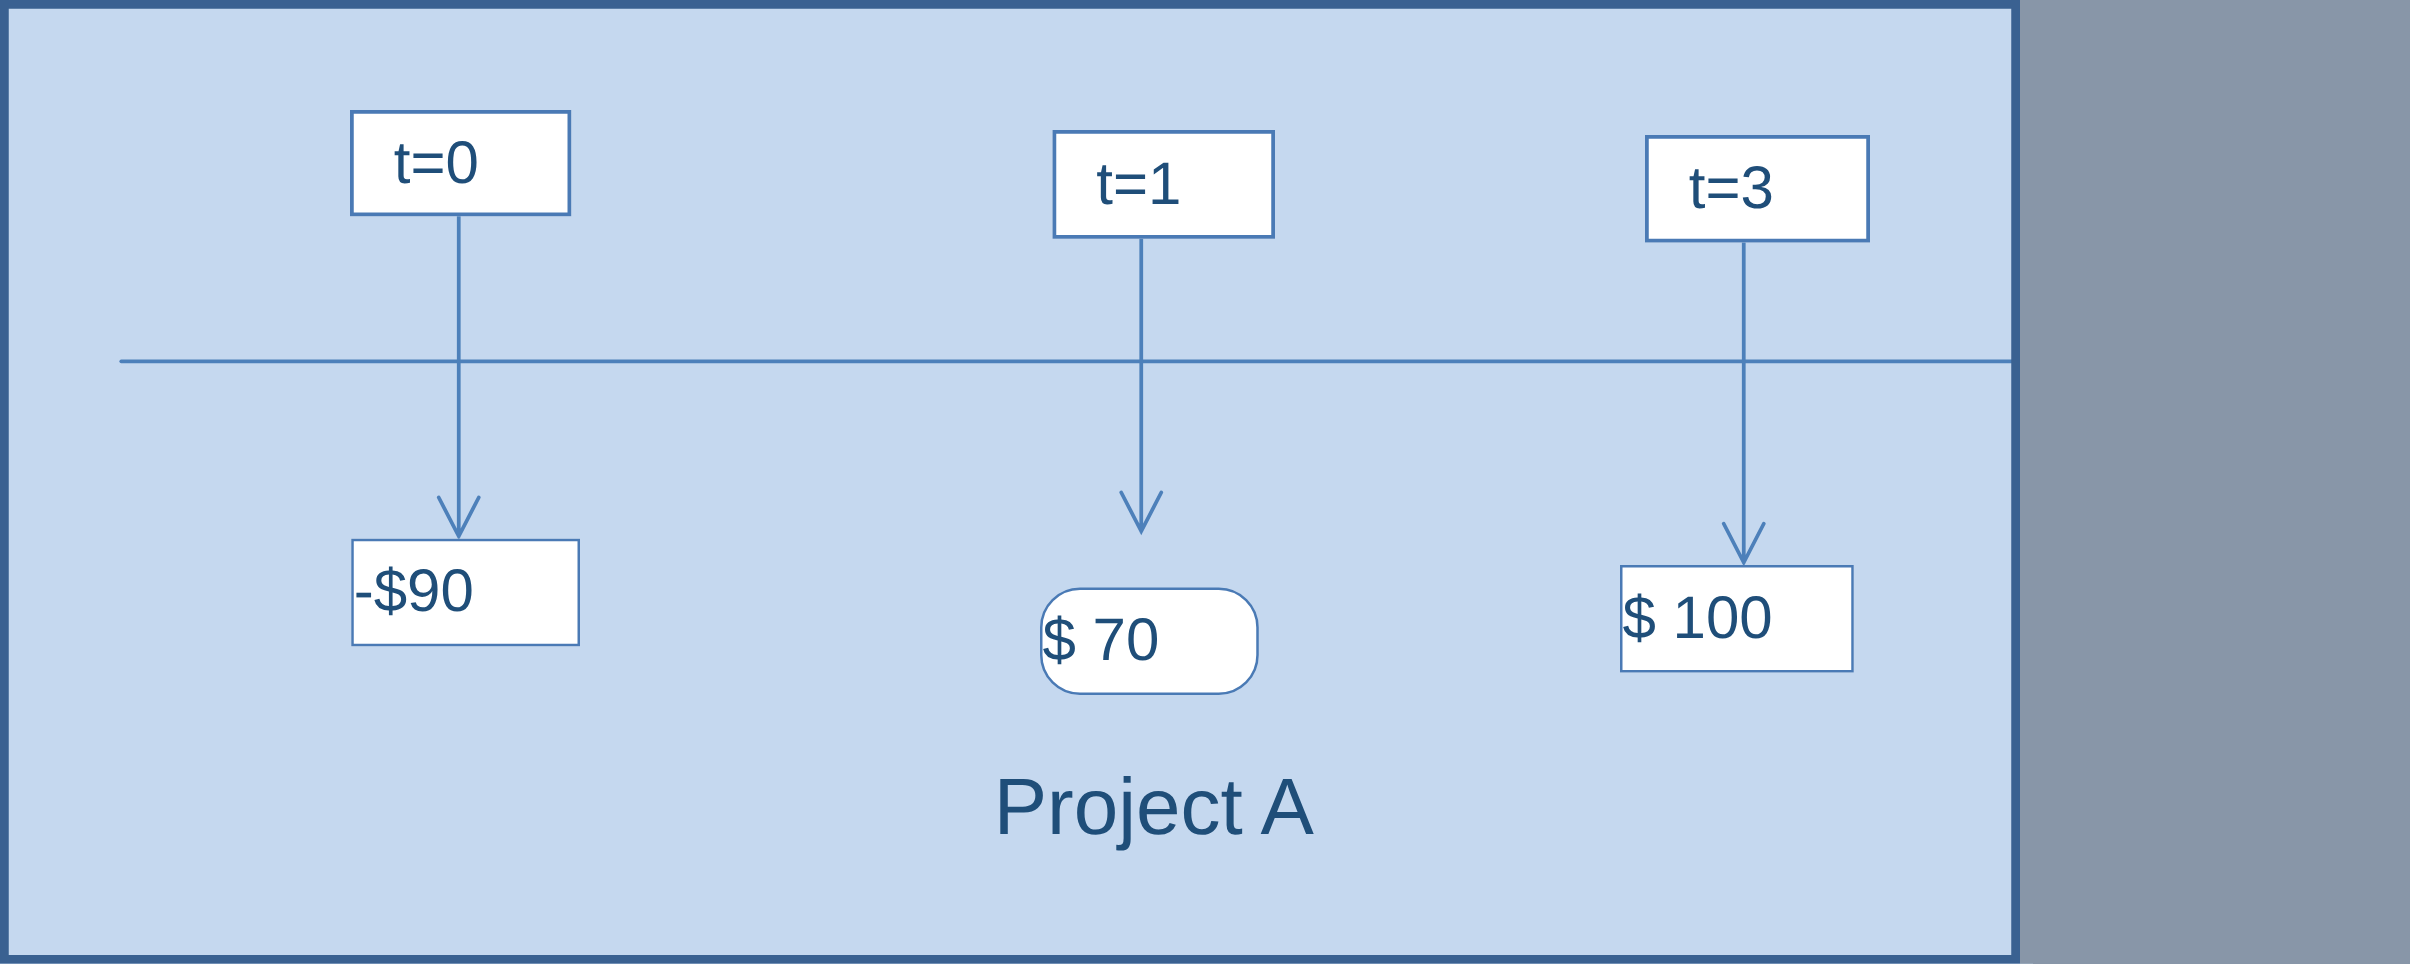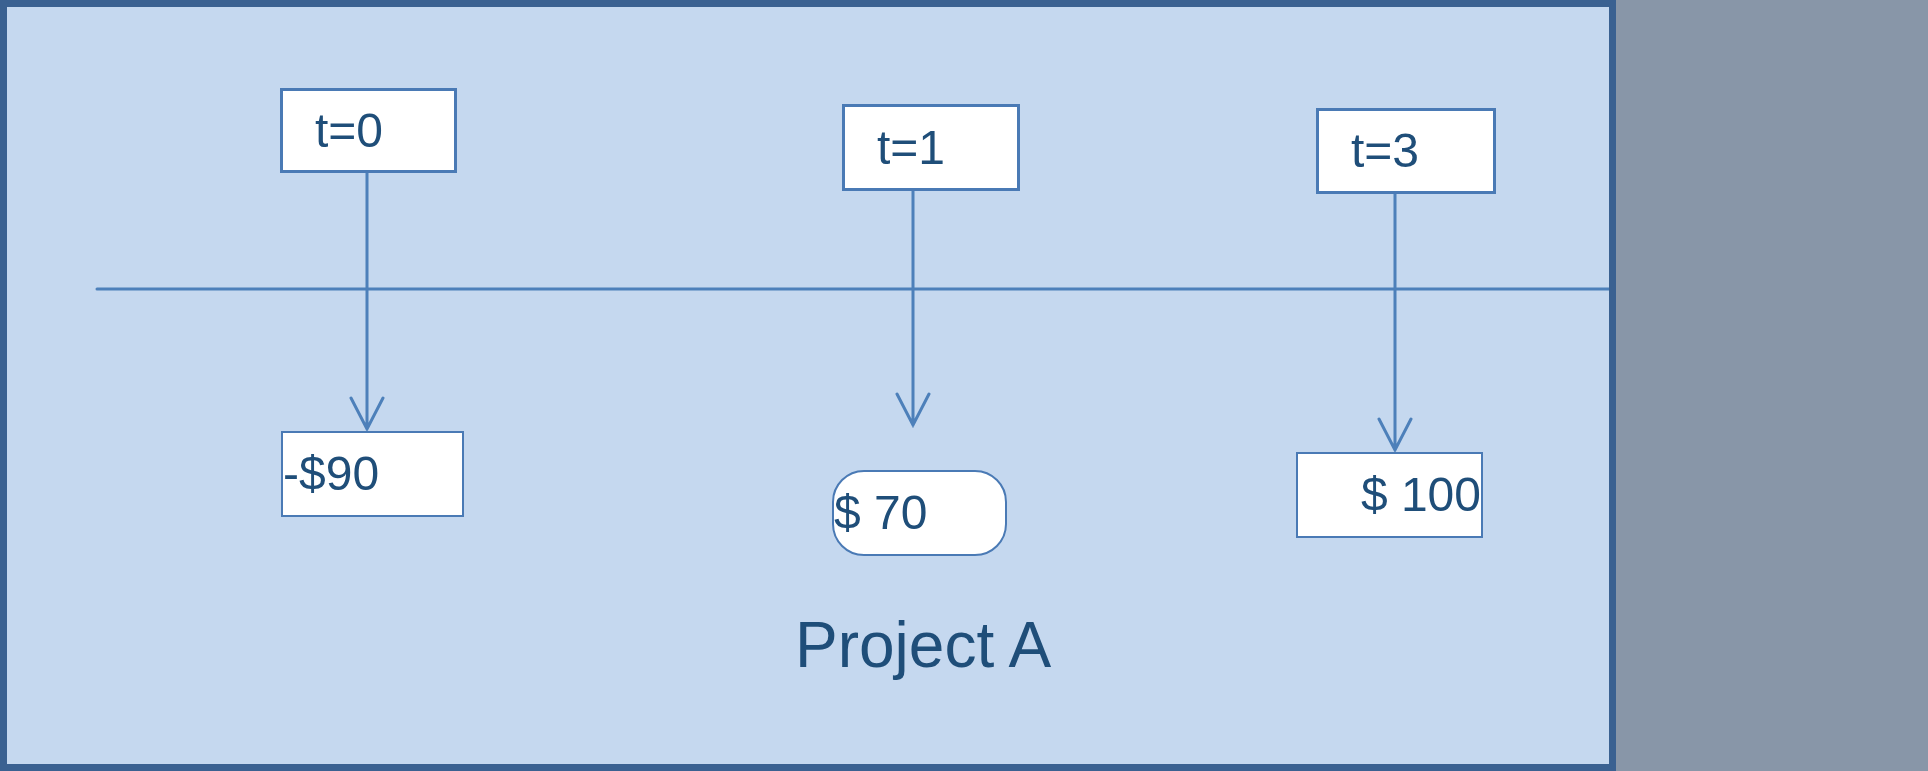--- a/index.html
+++ b/index.html
@@ -57,21 +57,21 @@
     padding-left:32px;
   }
   .value-box{
     border:2px solid var(--box-border);
   }
   .t0-label{left:280px;top:88px;width:177px;height:85px;}
   .t1-label{left:842px;top:104px;width:178px;height:87px;text-align:center;}
   .t2-label{left:1316px;top:108px;width:180px;height:86px;}
   .t0-value{left:281px;top:431px;width:183px;height:86px;}
   .t1-value{left:832px;top:470px;width:175px;height:86px;border-radius:32px;}
-  .t2-value{left:1296px;top:452px;width:187px;height:86px;justify-content:flex-end;}
+  .t2-value{left:1296px;top:452px;width:187px;height:86px;}
   .project-title{
     position:absolute;
     left:795px;
     top:610px;
     color:var(--text);
     font-size:64px;
     line-height:1.1;
     white-space:nowrap;
   }
 </style>

